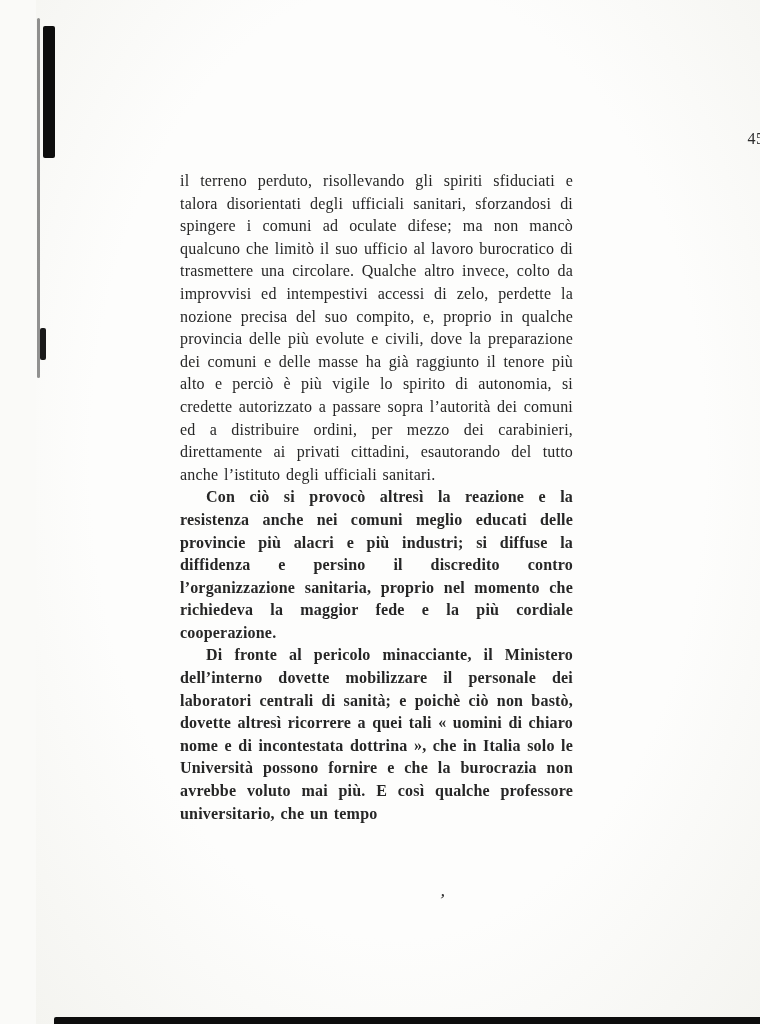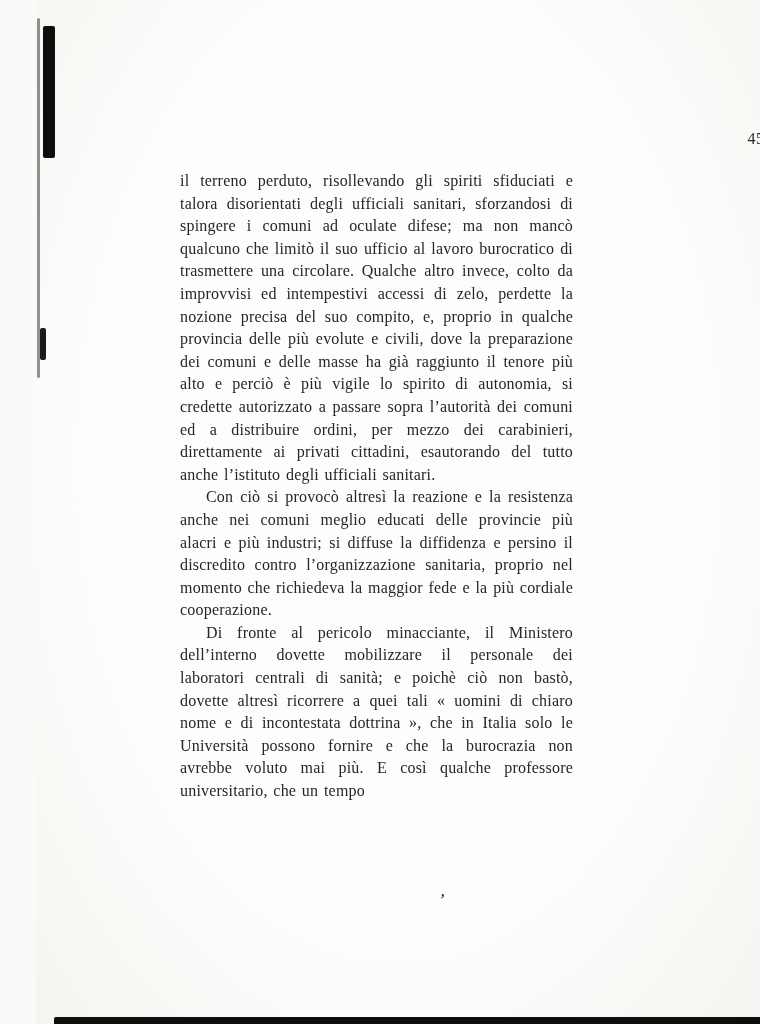--- a/index.html
+++ b/index.html
@@ -78,20 +78,21 @@
       margin: 0;
       font-size: 16px;
       line-height: 22.6px;
       text-align: justify;
       word-spacing: 1.5px;
       letter-spacing: 0.2px;
       text-indent: 0;
     }
     .para.indent {
       text-indent: 26px;
+      font-weight: bold;
     }
     .stray-mark {
       position: absolute;
       left: 403px;
       top: 890px;
       font-size: 18px;
       color: #2c2c2c;
       transform: rotate(8deg);
     }
   </style>

